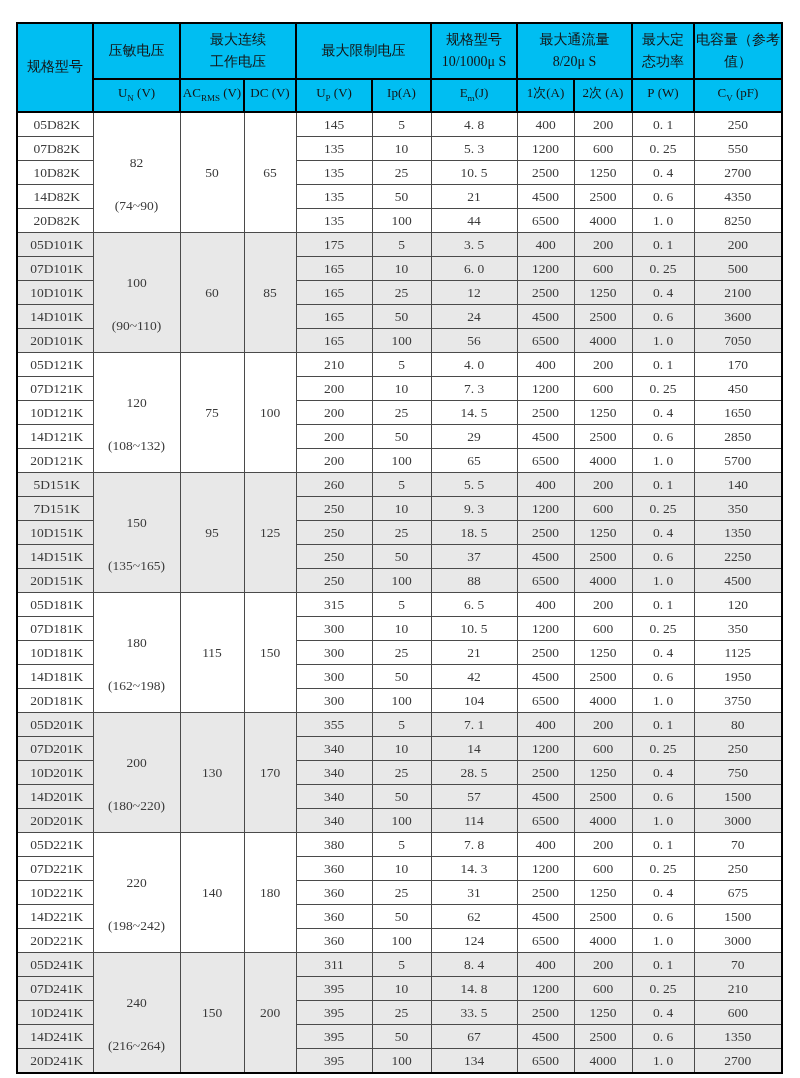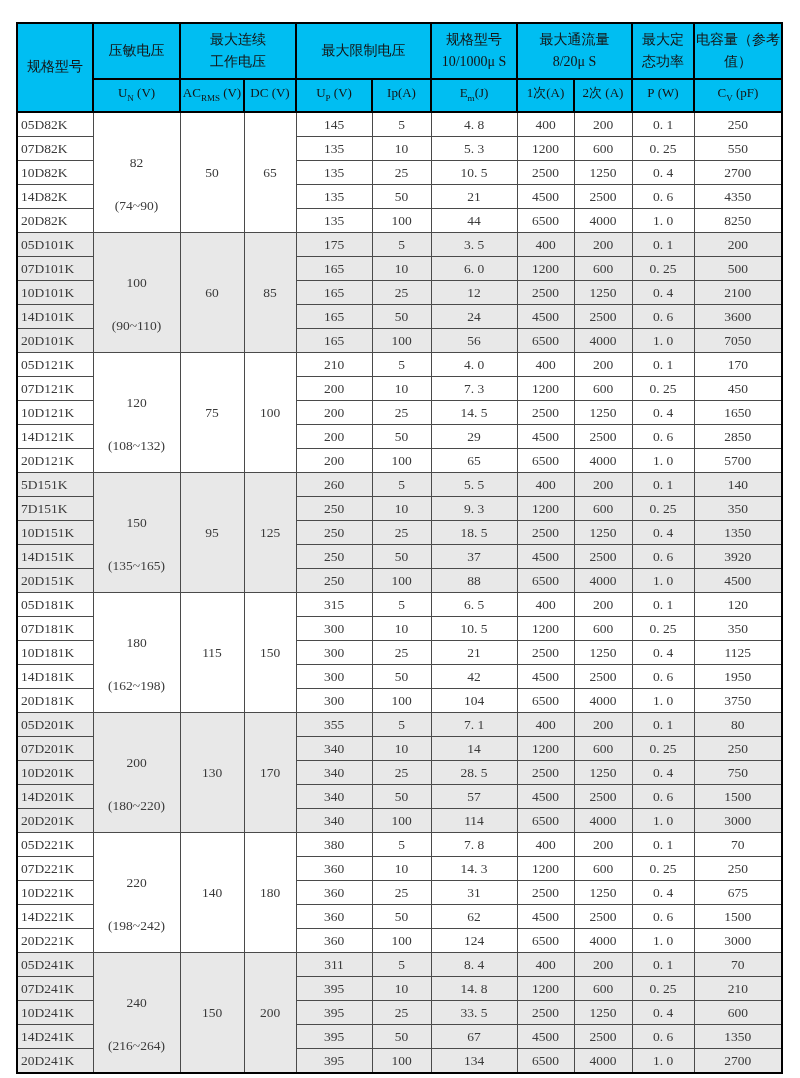--- a/index.html
+++ b/index.html
@@ -33,21 +33,21 @@
     height:23px;
     line-height:23px;
     font-size:13.5px;
     text-align:center;
     vertical-align:middle;
     padding:0;
     background:#ffffff;
     color:#3a3a3a;
   }
   tbody tr.shaded td{background:#e8e8e8;}
-  tbody td.c-model{text-align:left;padding-left:3px;margin-top:40px;}
+  tbody td.c-model{text-align:center;padding-left:3px;margin-top:40px;}
   tbody td.c-un div{line-height:19px;margin-top:24px;}
   tbody td.c-un{vertical-align:middle;}
 </style>
 </head>
 <body>
 
 <div class="page">
   <table class="spec">
     <colgroup>
       <col style="width:76px">
@@ -307,21 +307,21 @@
           <td>1350</td>
         </tr>
         <tr class="shaded">
           <td class="c-model">14D151K</td>
           <td>250</td>
           <td>50</td>
           <td>37</td>
           <td>4500</td>
           <td>2500</td>
           <td>0. 6</td>
-          <td>3920</td>
+          <td>2250</td>
         </tr>
         <tr class="shaded">
           <td class="c-model">20D151K</td>
           <td>250</td>
           <td>100</td>
           <td>88</td>
           <td>6500</td>
           <td>4000</td>
           <td>1. 0</td>
           <td>4500</td>

